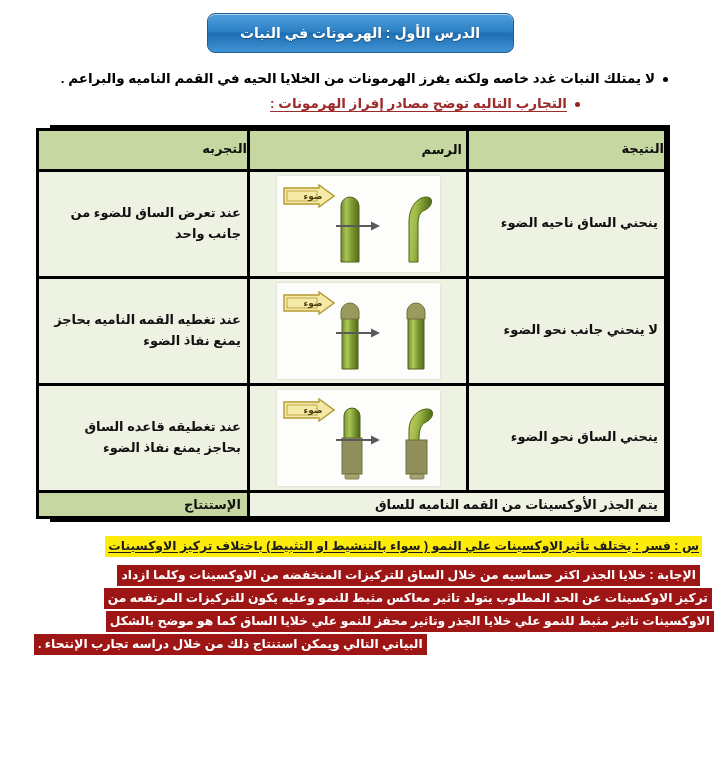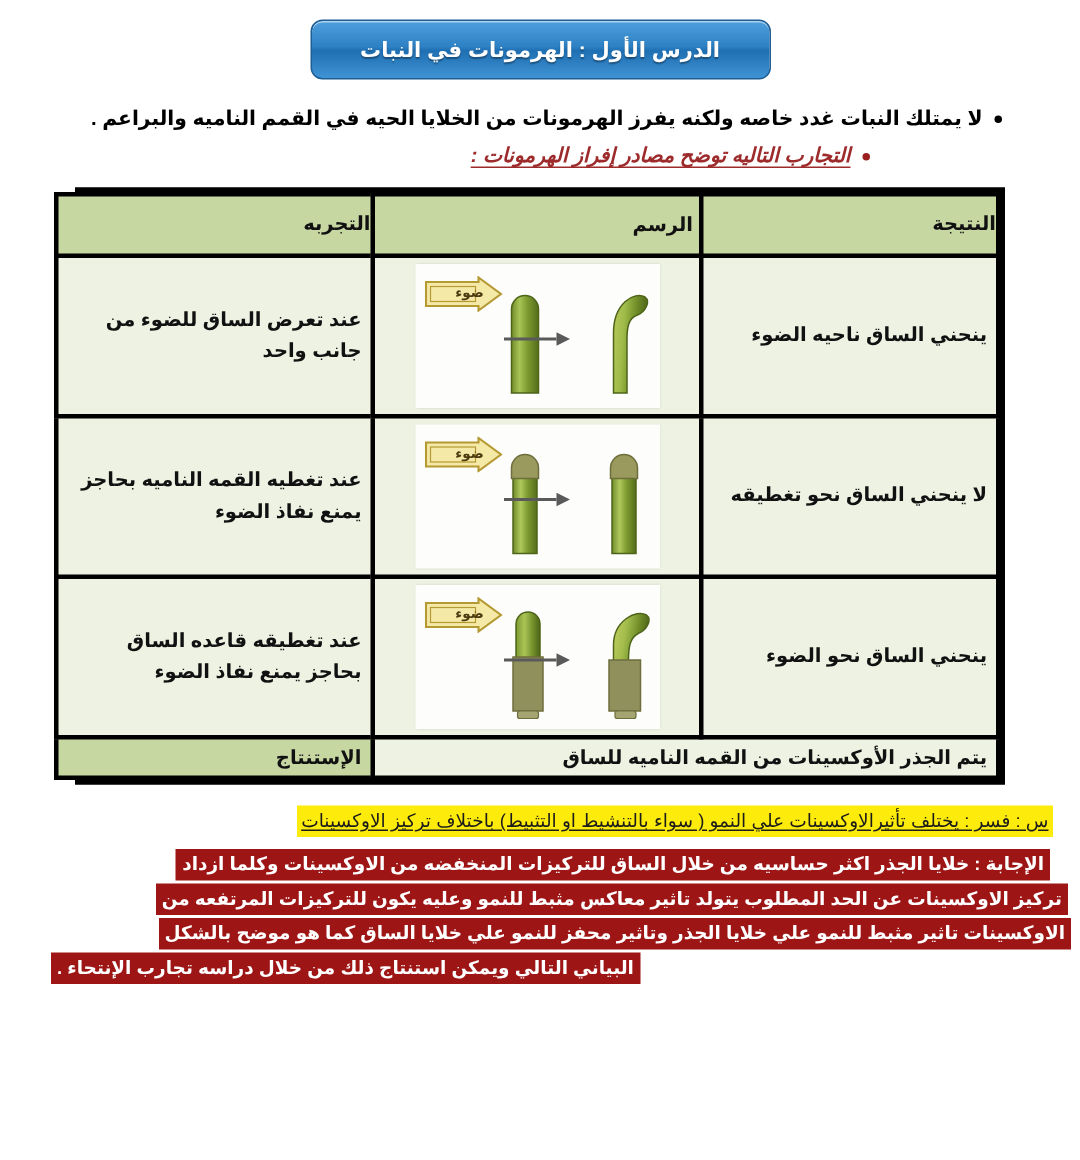--- a/index.html
+++ b/index.html
@@ -63,21 +63,21 @@
   }
   .dot.black { background: #000; }
   .dot.red   { background: #9a2020; }
   .bullet-text.black { color: #000000; }
   .bullet-text.red {
     color: #9e2b2b;
     text-decoration: underline;
     text-underline-offset: 3px;
   }
   .b1 { padding-right: 20px; }
-  .b2 { padding-right: 108px; font-style: italic; }
+  .b2 { padding-right: 108px; }
 
   
   .table-wrap {
     margin: 10px 50px 0 50px;
     border: 3px solid #000;
     background: #000;
   }
   table.exp {
     width: 100%;
     border-collapse: collapse;
@@ -156,21 +156,21 @@
   .qa { margin-top: 14px; }
   .q-block {
     margin: 0 26px;
     text-align: center;
   }
   .q-line {
     display: inline-block;
     background: #fdeb0c;
     color: #1b1b1b;
     font-size: 12.4px;
-    font-weight: normal;
+    font-weight: bold;
     line-height: 1.55;
     padding: 1px 3px;
     text-decoration: underline;
     text-underline-offset: 2px;
     white-space: nowrap;
   }
   .q-row { margin-bottom: 2px; }
   .q-row.r1 { text-align: right; margin-right: -8px; }
   .q-row.r2 { text-align: left; margin-left: 10px; }
 
@@ -263,21 +263,21 @@
                 </linearGradient>
               </defs>
               <path d="M12 74 L12 34 C12 14 26 6 33 10 C37 13 33 20 28 22 C22 24 21 30 21 38 L21 74 Z" fill="url(#g2)" stroke="#4e6418" stroke-width="1"></path>
             </svg>
           </div>
         </td>
         <td class="col-exp">عند تعرض الساق للضوء من جانب واحد</td>
       </tr>
 
       <tr>
-        <td class="col-result">لا ينحني الساق نحو تغطيقه</td>
+        <td class="col-result">لا ينحني جانب نحو الضوء</td>
         <td class="col-draw">
           <div class="diagram">
             <div class="light-arrow">
               <svg width="52" height="24" viewBox="0 0 52 24">
                 <polygon points="1,4 36,4 36,1 51,12 36,23 36,20 1,20" fill="#f5e9a8" stroke="#b59a33" stroke-width="1.4"></polygon>
                 <rect x="4" y="7" width="30" height="10" fill="none" stroke="#b59a33" stroke-width="0.8"></rect>
               </svg>
               <span class="lbl">ضوء</span>
             </div>
             <svg class="plant" style="left:60px; top:12px;" width="26" height="78" viewBox="0 0 26 78">

